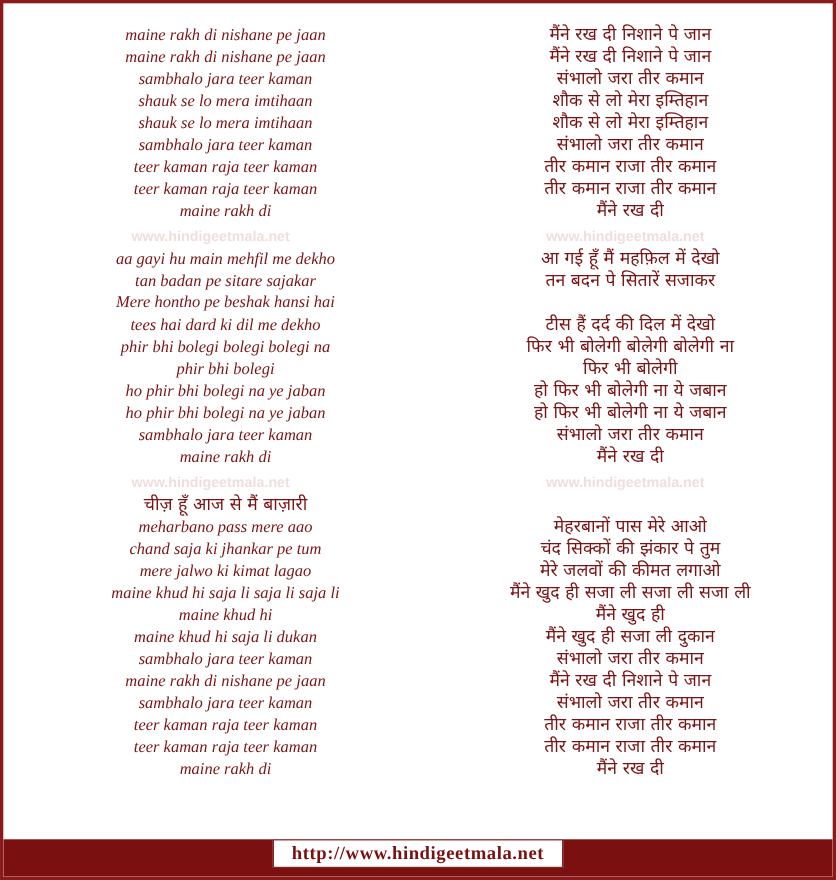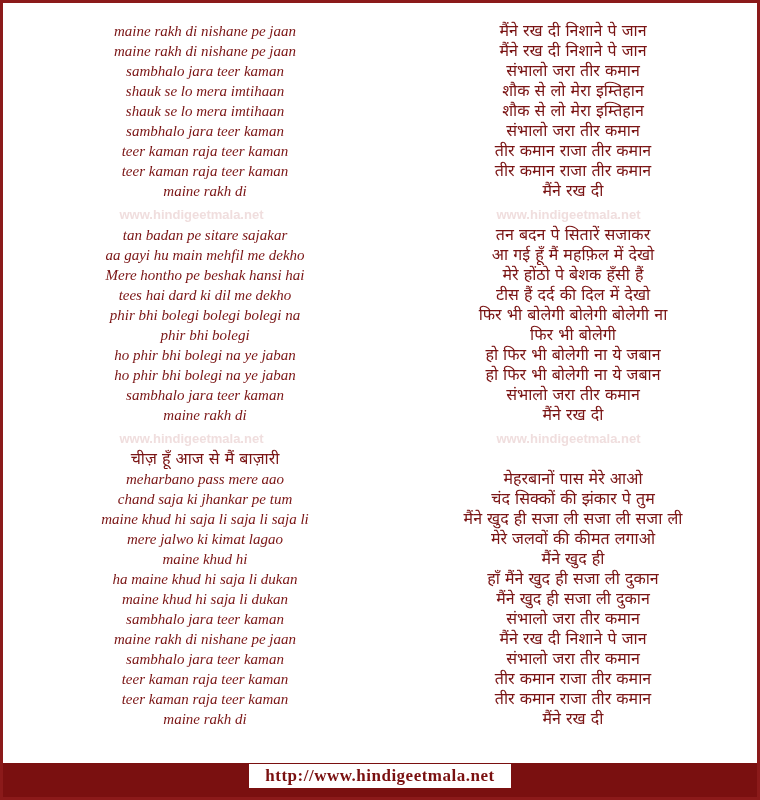--- a/index.html
+++ b/index.html
@@ -136,30 +136,29 @@
       </div>
     </div>
 
     <div class="watermark-row">
       <div class="watermark">www.hindigeetmala.net</div>
       <div class="watermark">www.hindigeetmala.net</div>
     </div>
 
     <div class="stanza">
       <div class="line">
+        <div class="roman">aa gayi hu main mehfil me dekho</div>
+        <div class="deva">आ गई हूँ मैं महफ़िल में देखो</div>
+      </div>
+      <div class="line">
         <div class="roman">tan badan pe sitare sajakar</div>
         <div class="deva">तन बदन पे सितारें सजाकर</div>
       </div>
       <div class="line">
-        <div class="roman">aa gayi hu main mehfil me dekho</div>
-        <div class="deva">आ गई हूँ मैं महफ़िल में देखो</div>
-      </div>
-      <div class="line">
         <div class="roman">Mere hontho pe beshak hansi hai</div>
-        <div class="deva">मेरे होंठो पे बेशक हँसी हैं</div>
       </div>
       <div class="line">
         <div class="roman">tees hai dard ki dil me dekho</div>
         <div class="deva">टीस हैं दर्द की दिल में देखो</div>
       </div>
       <div class="line">
         <div class="roman">phir bhi bolegi bolegi bolegi na</div>
         <div class="deva">फिर भी बोलेगी बोलेगी बोलेगी ना</div>
       </div>
       <div class="line">
@@ -195,34 +194,30 @@
       </div>
       <div class="line">
         <div class="roman">meharbano pass mere aao</div>
         <div class="deva">मेहरबानों पास मेरे आओ</div>
       </div>
       <div class="line">
         <div class="roman">chand saja ki jhankar pe tum</div>
         <div class="deva">चंद सिक्कों की झंकार पे तुम</div>
       </div>
       <div class="line">
+        <div class="roman">mere jalwo ki kimat lagao</div>
+        <div class="deva">मेरे जलवों की कीमत लगाओ</div>
+      </div>
+      <div class="line">
         <div class="roman">maine khud hi saja li saja li saja li</div>
         <div class="deva">मैंने खुद ही सजा ली सजा ली सजा ली</div>
       </div>
       <div class="line">
-        <div class="roman">mere jalwo ki kimat lagao</div>
-        <div class="deva">मेरे जलवों की कीमत लगाओ</div>
-      </div>
-      <div class="line">
         <div class="roman">maine khud hi</div>
         <div class="deva">मैंने खुद ही</div>
-      </div>
-      <div class="line">
-        <div class="roman">ha maine khud hi saja li dukan</div>
-        <div class="deva">हाँ मैंने खुद ही सजा ली दुकान</div>
       </div>
       <div class="line">
         <div class="roman">maine khud hi saja li dukan</div>
         <div class="deva">मैंने खुद ही सजा ली दुकान</div>
       </div>
       <div class="line">
         <div class="roman">sambhalo jara teer kaman</div>
         <div class="deva">संभालो जरा तीर कमान</div>
       </div>
       <div class="line">

